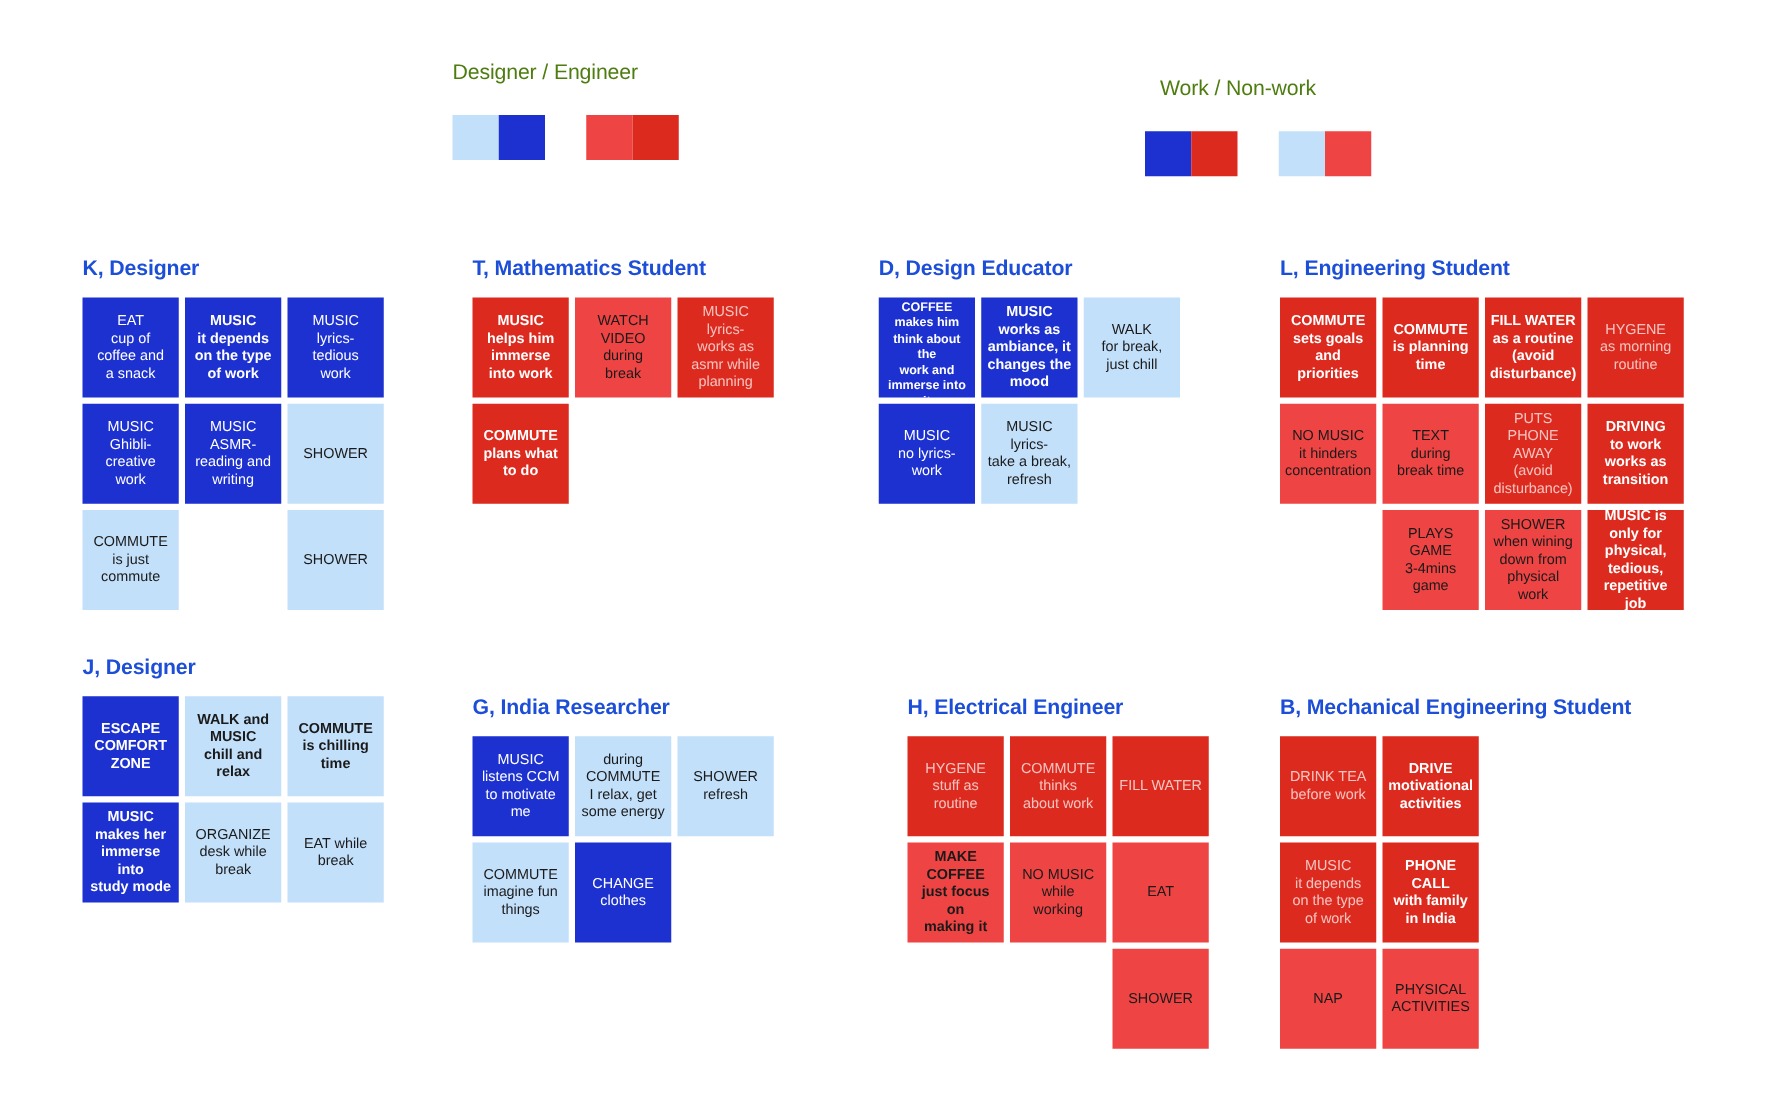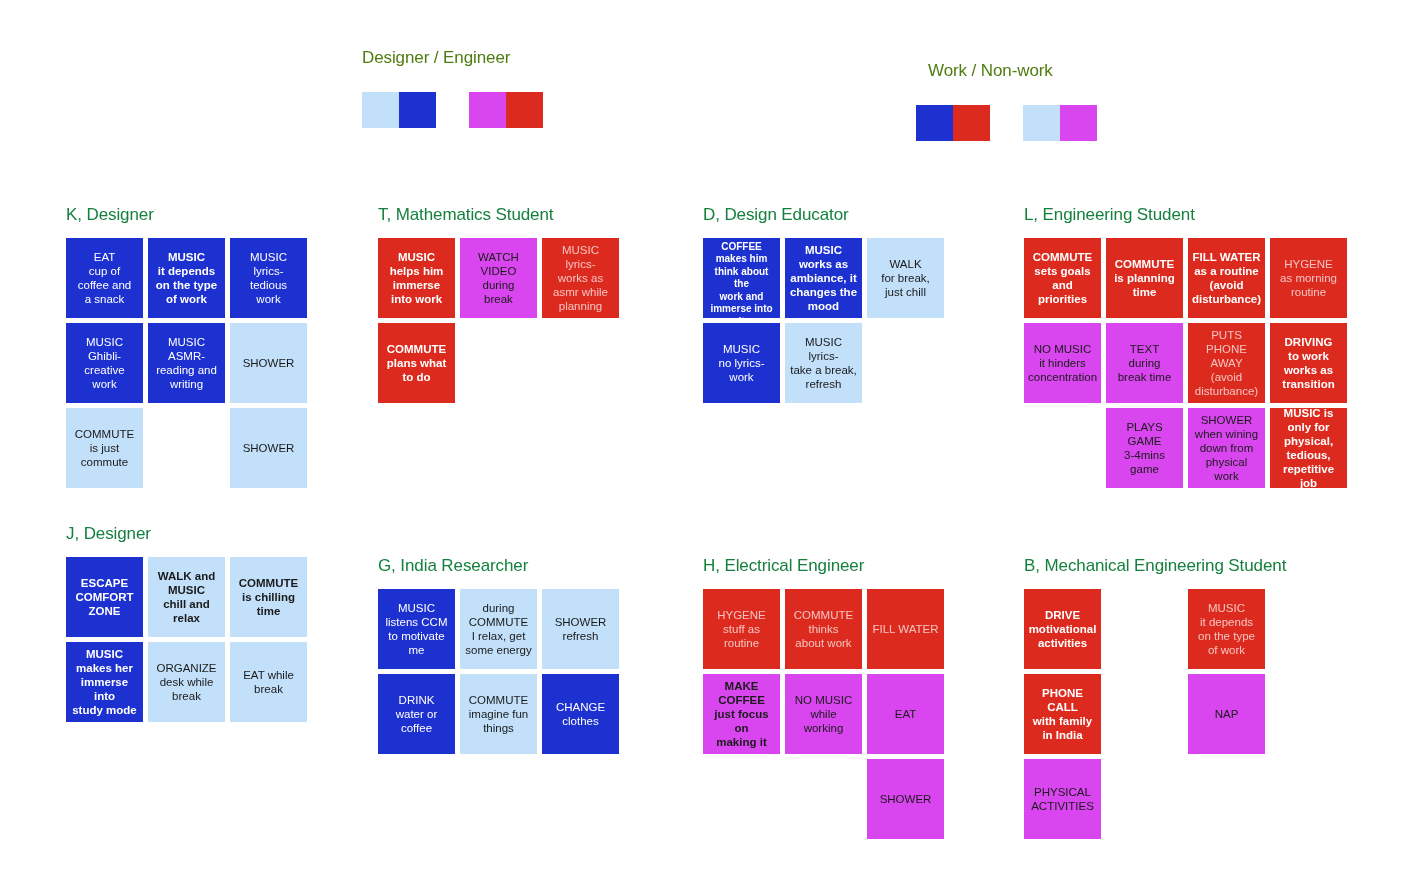--- a/index.html
+++ b/index.html
@@ -48,22 +48,22 @@
     left: 12px;
     margin-top: 13px;
   }
 
   
   .person {
     position: absolute;
   }
   .person-title {
     font-size: 17px;
-    font-weight: normal;
-    color: #15803d;
+    font-weight: bold;
+    color: #1d4ed8;
     letter-spacing: -0.1px;
     white-space: nowrap;
     margin-bottom: 13px;
   }
   .grid {
     display: grid;
     grid-auto-rows: 80px;
     gap: 5px 5px;
     grid-template-columns: repeat(4, 77px);
   }
@@ -76,39 +76,39 @@
     line-height: 1.22;
     font-size: 11.5px;
     overflow: hidden;
   }
   .cell.empty { background: transparent; }
 
   
   .fill-blue  { background: #1C31CF; }
   .fill-lblue { background: #C3E0FB; }
   .fill-red   { background: #DC2A1E; }
-  .fill-pink  { background: #d946ef; }
+  .fill-pink  { background: #ef4444; }
 
   
   .fill-blue .txt, .fill-red .txt { color: #ffffff; }
   .fill-lblue .txt, .fill-pink .txt { color: #1a1a1a; }
   .cell.muted .txt { opacity: 0.72; }
 
   .txt { display: block; }
   .cell.bold .txt { font-weight: bold; }
   .cell.small .txt { font-size: 10px; font-weight: bold; line-height: 1.25; }
 
   
   #person-k { left: 66px;   top: 205px; }
   #person-t { left: 378px;  top: 205px; }
   #person-d { left: 703px;  top: 205px; }
   #person-l { left: 1024px; top: 205px; }
   #person-j { left: 66px;   top: 524px; }
   #person-g { left: 378px;  top: 556px; }
-  #person-h { left: 703px;  top: 556px; }
+  #person-h { left: 726px;  top: 556px; }
   #person-b { left: 1024px; top: 556px; }
 </style>
 </head>
 <body>
 
 <div class="legend" id="legend-designer-engineer">
   <div class="legend-title">Designer / Engineer</div>
   <div class="legend-swatches">
     <div class="swatch-pair">
       <div class="swatch fill-lblue"></div>
@@ -277,23 +277,20 @@
   <div class="grid" style="grid-template-columns: repeat(3, 77px);">
       <div class="cell fill-blue">
         <span class="txt">MUSIC<br>listens CCM<br>to motivate<br>me</span>
       </div>
       <div class="cell fill-lblue">
         <span class="txt">during<br>COMMUTE<br>I relax, get<br>some energy</span>
       </div>
       <div class="cell fill-lblue">
         <span class="txt">SHOWER<br>refresh</span>
       </div>
-      <div class="cell fill-blue">
-        <span class="txt">DRINK<br>water or<br>coffee</span>
-      </div>
       <div class="cell fill-lblue">
         <span class="txt">COMMUTE<br>imagine fun<br>things</span>
       </div>
       <div class="cell fill-blue">
         <span class="txt">CHANGE<br>clothes</span>
       </div>
     </div>
 </div>
 
 <div class="person" id="person-h">
@@ -321,20 +318,23 @@
       <div class="cell empty"></div>
       <div class="cell fill-pink">
         <span class="txt">SHOWER</span>
       </div>
     </div>
 </div>
 
 <div class="person" id="person-b">
   <div class="person-title">B, Mechanical Engineering Student</div>
   <div class="grid" style="grid-template-columns: repeat(3, 77px);">
+      <div class="cell fill-red muted">
+        <span class="txt">DRINK TEA<br>before work</span>
+      </div>
       <div class="cell fill-red bold">
         <span class="txt">DRIVE<br>motivational<br>activities</span>
       </div>
       <div class="cell empty"></div>
       <div class="cell fill-red muted">
         <span class="txt">MUSIC<br>it depends<br>on the type<br>of work</span>
       </div>
       <div class="cell fill-red bold">
         <span class="txt">PHONE<br>CALL<br>with family<br>in India</span>
       </div>

